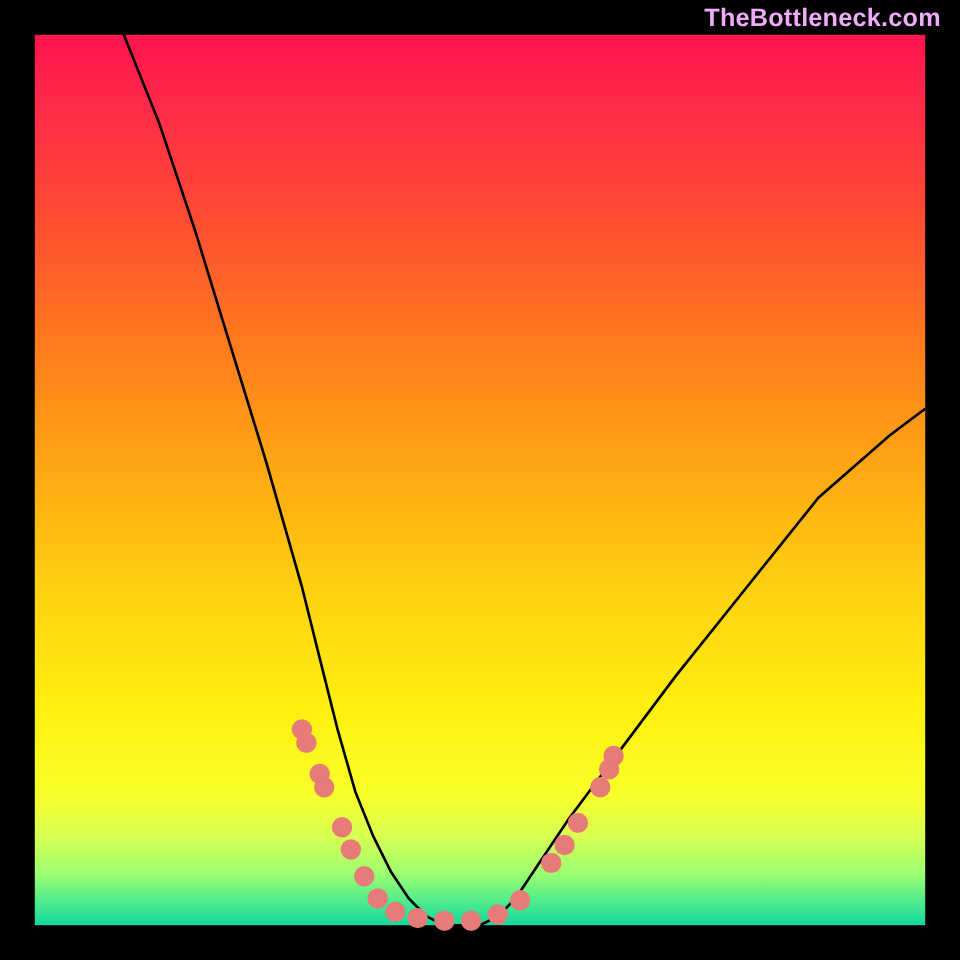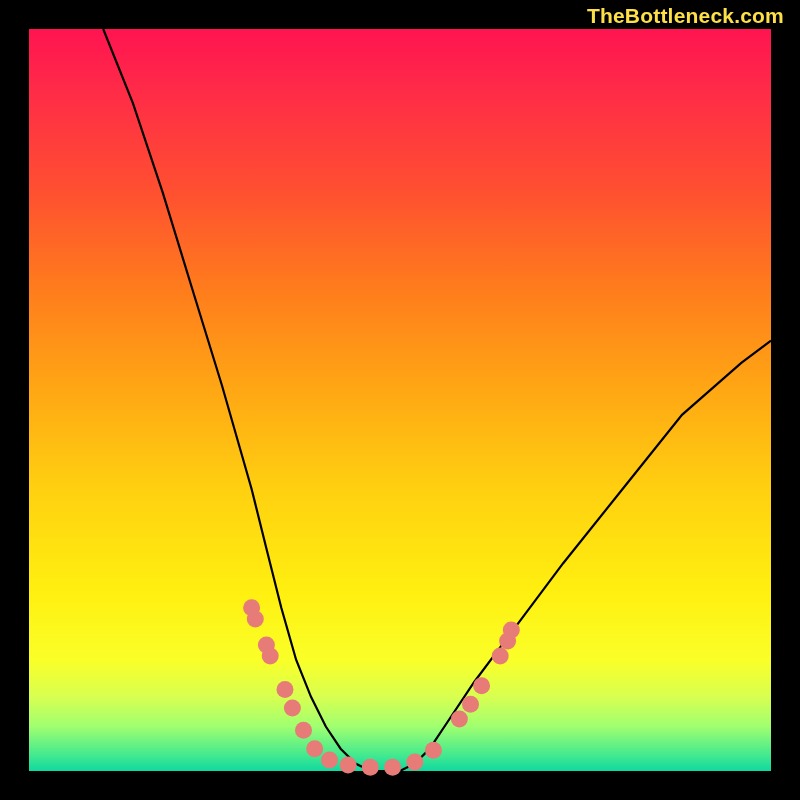--- a/index.html
+++ b/index.html
@@ -45,21 +45,21 @@
     height: 742px;
     overflow: visible;
   }
   .watermark {
     position: absolute;
     top: 4px;
     right: 16px;
     font-family: Arial, Helvetica, sans-serif;
     font-size: 21px;
     font-weight: bold;
-    color: #fde047;
+    color: #f0abfc;
     letter-spacing: 0.2px;
     user-select: none;
     text-align: right;
   }
 </style>
 </head>
 <body>
 
 <div class="stage">
 

